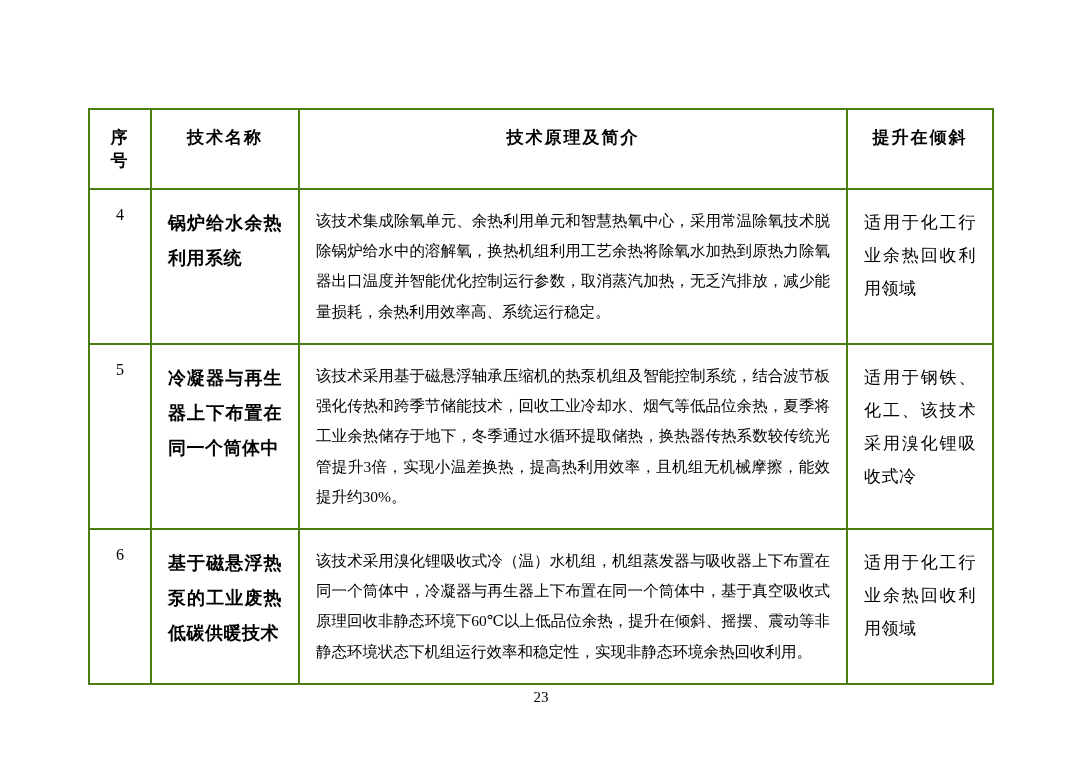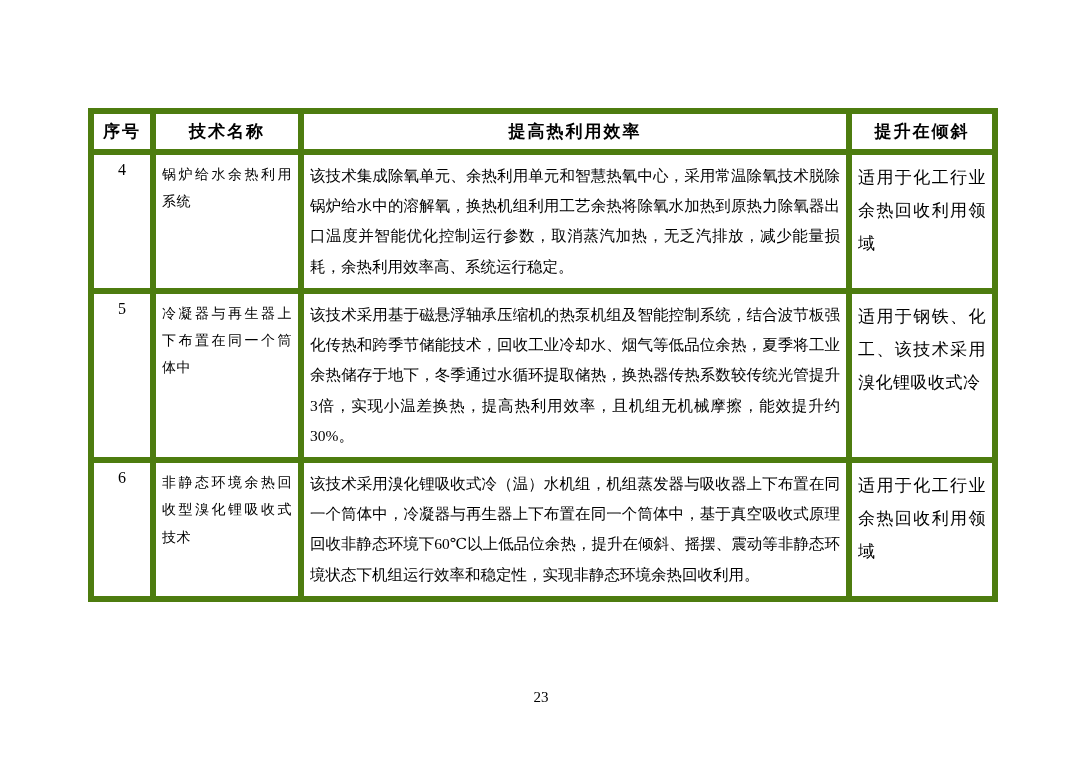--- a/index.html
+++ b/index.html
@@ -22,23 +22,23 @@
     padding: 108px 88px 0 88px;
     position: relative;
   }
   table.doc-table {
     width: 904px;
     border-collapse: collapse;
     table-layout: fixed;
     margin: 0;
   }
   table.doc-table td, table.doc-table th {
-    border: 6px solid #4d7c0f;
+    border: 2px solid #4d7c0f;
     vertical-align: top;
-    padding: 6px;
+    padding: 16px;
   }
   .col-no    { width: 62px; }
   .col-name  { width: 148px; }
   .col-desc  { width: 548px; }
   .col-scope { width: 146px; }
 
   thead td {
     text-align: center;
     font-size: 17px;
     font-weight: bold;
@@ -46,26 +46,27 @@
     padding: 9px 0 9px 0;
     vertical-align: middle;
   }
   .cell-no {
     text-align: center;
     vertical-align: middle;
     font-size: 16px;
     font-family: "Liberation Serif", serif;
   }
   .cell-name {
-    font-size: 14px;
+    font-size: 18px;
     line-height: 1.95;
     padding: 12px 9px 10px 9px;
     text-align: justify;
     text-justify: inter-ideograph;
     letter-spacing: 0.5px;
+    font-weight: bold;
   }
   .cell-desc {
     font-size: 15.5px;
     line-height: 1.95;
     padding: 11px 8px 10px 8px;
     text-align: justify;
     text-justify: inter-ideograph;
     margin-top: 11px;
   }
   .cell-scope {
@@ -95,40 +96,40 @@
     <colgroup>
       <col class="col-no">
       <col class="col-name">
       <col class="col-desc">
       <col class="col-scope">
     </colgroup>
     <thead>
       <tr>
         <td>序号</td>
         <td>技术名称</td>
-        <td>提高热利用效率</td>
+        <td>技术原理及简介</td>
         <td>提升在倾斜</td>
       </tr>
     </thead>
     <tbody>
       <tr>
         <td class="cell-no">4</td>
         <td class="cell-name">锅炉给水余热利用系统</td>
         <td class="cell-desc">该技术集成除氧单元、余热利用单元和智慧热氧中心，采用常温除氧技术脱除锅炉给水中的溶解氧，换热机组利用工艺余热将除氧水加热到原热力除氧器出口温度并智能优化控制运行参数，取消蒸汽加热，无乏汽排放，减少能量损耗，余热利用效率高、系统运行稳定。</td>
         <td class="cell-scope">适用于化工行业余热回收利用领域</td>
       </tr>
       <tr>
         <td class="cell-no">5</td>
         <td class="cell-name">冷凝器与再生器上下布置在同一个筒体中</td>
         <td class="cell-desc">该技术采用基于磁悬浮轴承压缩机的热泵机组及智能控制系统，结合波节板强化传热和跨季节储能技术，回收工业冷却水、烟气等低品位余热，夏季将工业余热储存于地下，冬季通过水循环提取储热，换热器传热系数较传统光管提升3倍，实现小温差换热，提高热利用效率，且机组无机械摩擦，能效提升约30%。</td>
         <td class="cell-scope">适用于钢铁、化工、该技术采用溴化锂吸收式冷</td>
       </tr>
       <tr>
         <td class="cell-no">6</td>
-        <td class="cell-name">非静态环境余热回收型溴化锂吸收式技术</td>
+        <td class="cell-name">基于磁悬浮热泵的工业废热低碳供暖技术</td>
         <td class="cell-desc">该技术采用溴化锂吸收式冷（温）水机组，机组蒸发器与吸收器上下布置在同一个筒体中，冷凝器与再生器上下布置在同一个筒体中，基于真空吸收式原理回收非静态环境下60℃以上低品位余热，提升在倾斜、摇摆、震动等非静态环境状态下机组运行效率和稳定性，实现非静态环境余热回收利用。</td>
         <td class="cell-scope">适用于化工行业余热回收利用领域</td>
       </tr>
     </tbody>
   </table>
 
   <div class="page-number">23</div>
 
 </div>
 

